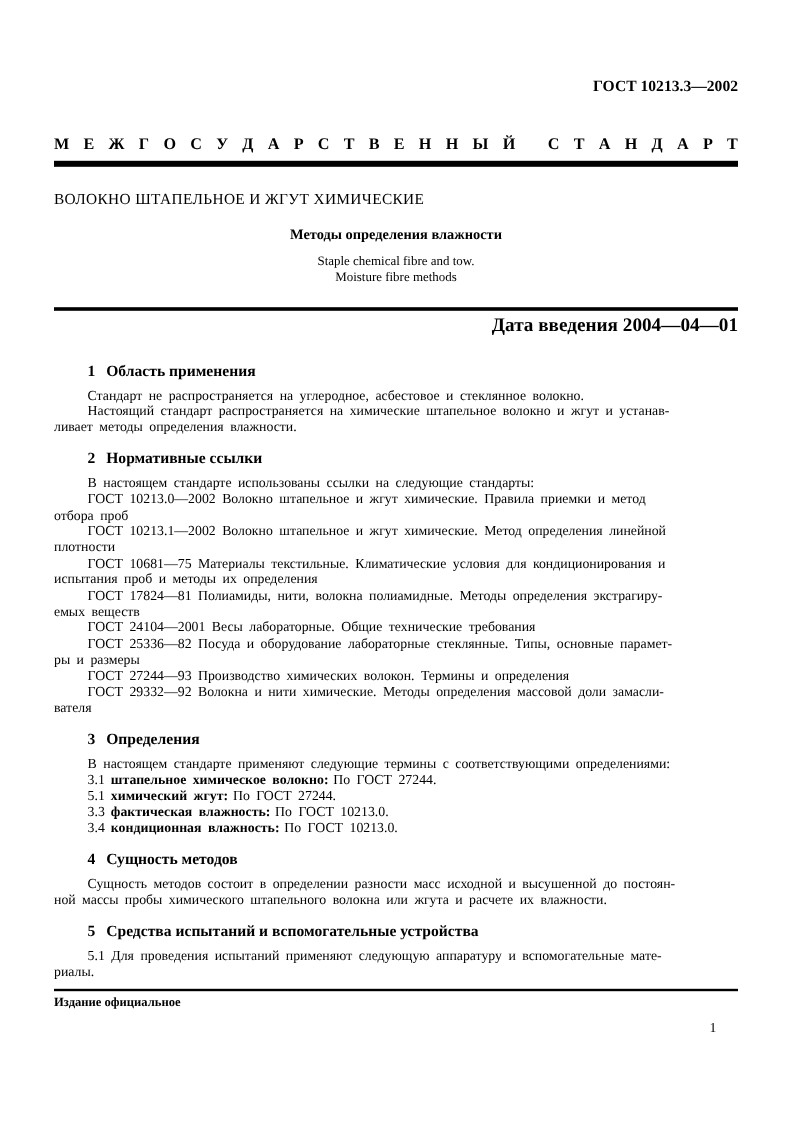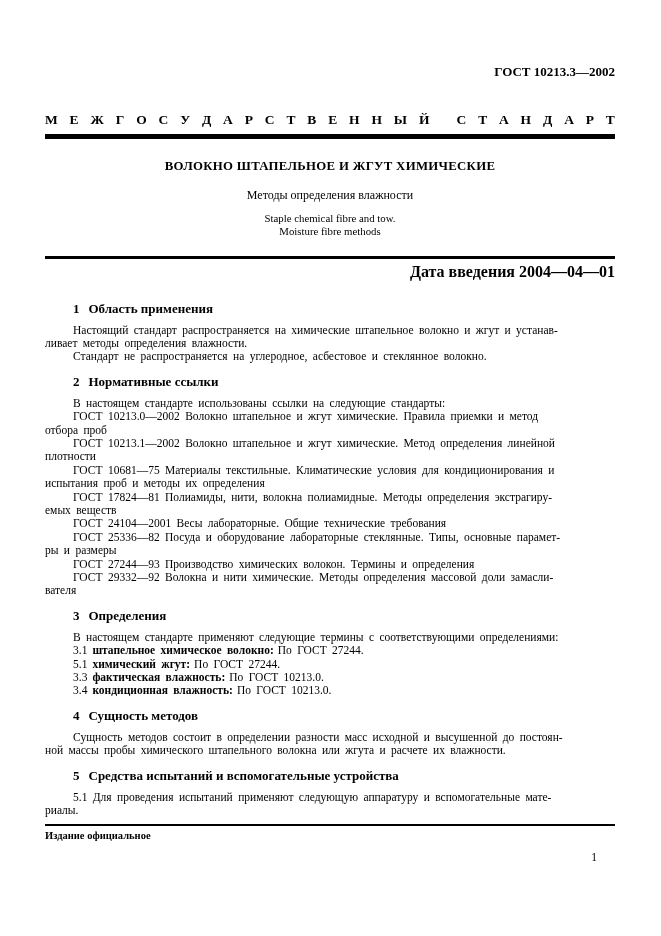--- a/index.html
+++ b/index.html
@@ -27,30 +27,30 @@
     justify-content: space-between;
     font-weight: bold;
     font-size: 13.5px;
     line-height: 17px;
     white-space: nowrap;
   }
   .rule-thick { margin-top: 6px; height: 5px; background: #000; }
   .rule-mid   { margin-top: 18px; height: 2.5px; background: #000; }
   .doc-title {
     margin-top: 20px;
-    text-align: center;
-    font-weight: bold;
+    text-align: left;
+    font-weight: normal;
     font-size: 12.8px;
     line-height: 15px;
     letter-spacing: 0.3px;
   }
   .doc-subtitle {
     margin-top: 14px;
     text-align: center;
-    font-weight: normal;
+    font-weight: bold;
     font-size: 12px;
     line-height: 14px;
   }
   .doc-entitle {
     margin-top: 10px;
     text-align: center;
     font-size: 10.8px;
     line-height: 13px;
   }
   .intro-date {
@@ -143,23 +143,23 @@
     <div>Moisture fibre methods</div>
   </div>
 
   <div class="rule-mid"></div>
   <div class="intro-date">Дата введения 2004—04—01</div>
 
   <section class="sec-first">
     <h2 class="sec-h">
       <span class="h-num">1</span><span class="h-title">Область применения</span>
     </h2>
+    <p class="para">Стандарт не распространяется на углеродное, асбестовое и стеклянное волокно.</p>
     <p class="para">Настоящий стандарт распространяется на химические штапельное волокно и жгут и устанав-
 ливает методы определения влажности.</p>
-    <p class="para">Стандарт не распространяется на углеродное, асбестовое и стеклянное волокно.</p>
   </section>
 
   <section>
     <h2 class="sec-h">
       <span class="h-num">2</span><span class="h-title">Нормативные ссылки</span>
     </h2>
     <p class="para">В настоящем стандарте использованы ссылки на следующие стандарты:</p>
     <p class="para">ГОСТ 10213.0—2002 Волокно штапельное и жгут химические. Правила приемки и метод
 отбора проб</p>
     <p class="para">ГОСТ 10213.1—2002 Волокно штапельное и жгут химические. Метод определения линейной

